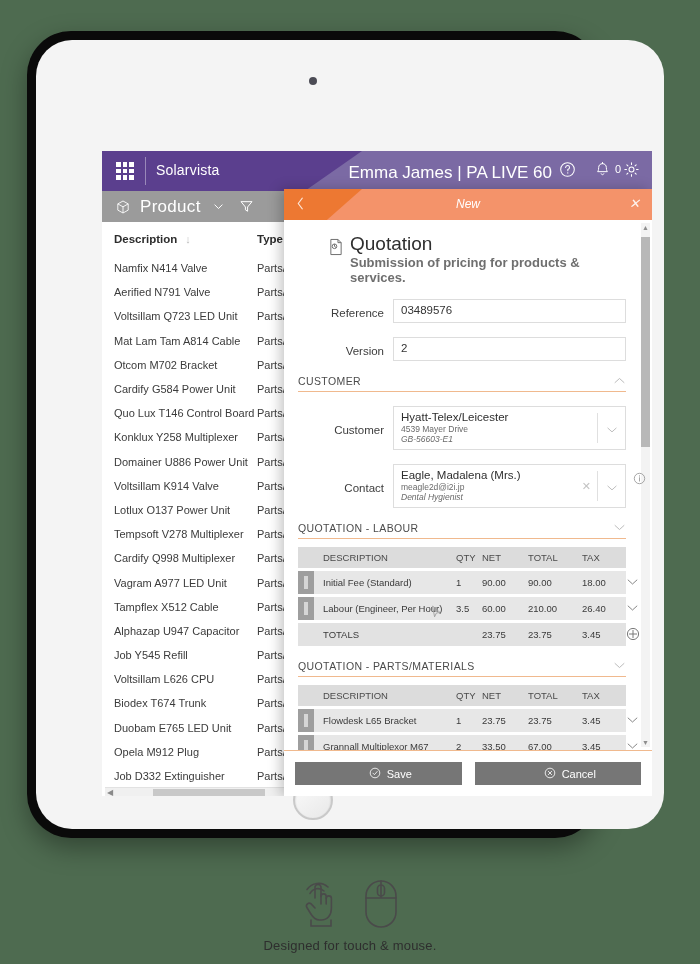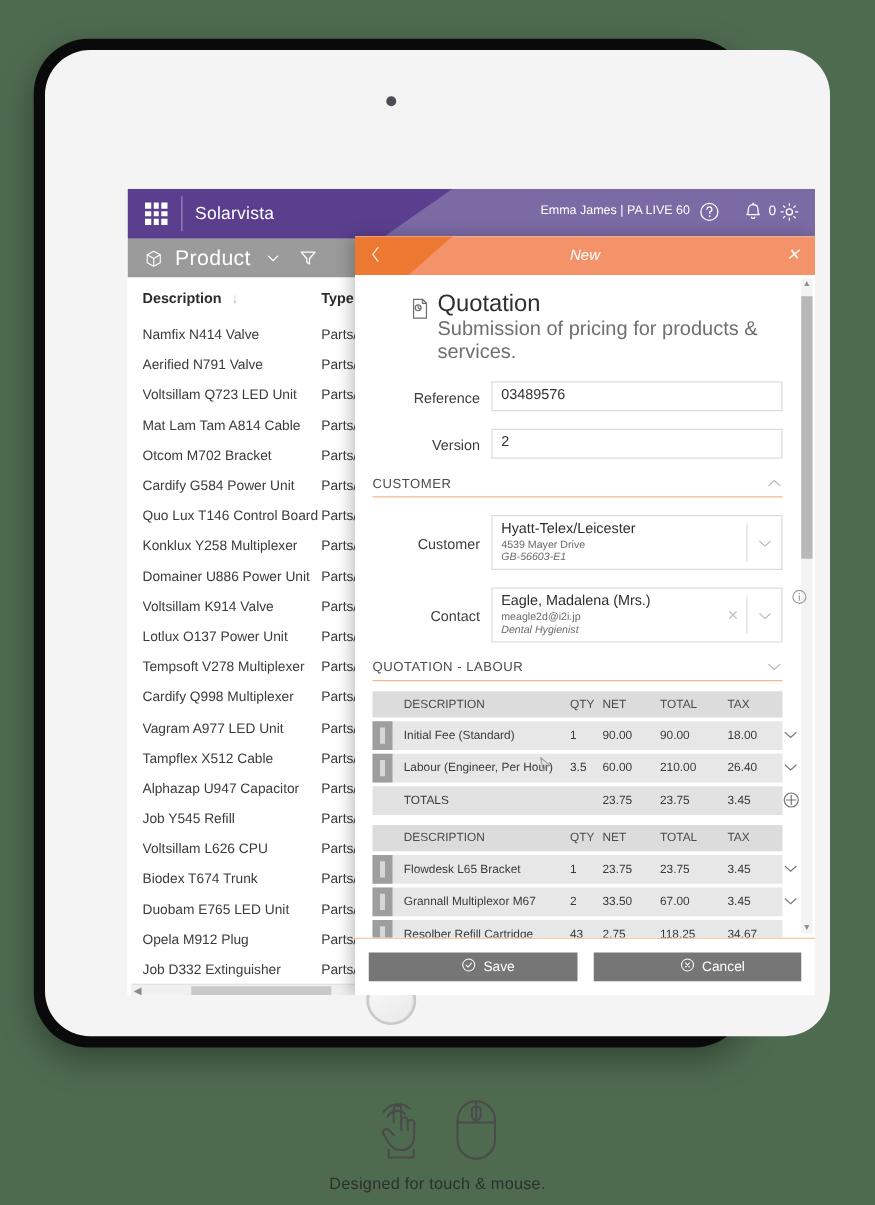--- a/index.html
+++ b/index.html
@@ -83,21 +83,21 @@
     background: rgba(255,255,255,.38);
     z-index: 3;
   }
   #brand-name {
     position: absolute; left: 54px; top: 11px;
     color: #fff; font-size: 14px; letter-spacing: .2px;
     z-index: 3;
   }
   #user-info {
     position: absolute; right: 100px; top: 12px;
-    color: #fff; font-size: 10px; z-index: 3;
+    color: #fff; font-size: 17px; z-index: 3;
     white-space: nowrap;
     margin-left: 44px;
   }
   .hdr-icon {
     position: absolute; top: 10px; z-index: 3;
     color: #fff;
   }
   #help-icon { right: 76px; }
   #bell-icon { right: 42px; }
   #gear-icon { right: 12px; }
@@ -227,21 +227,21 @@
     position: absolute; left: 0; width: 9px;
     text-align: center; font-size: 7px; color: #8e8e8e; line-height: 9px;
   }
   #sb-arrow-up { top: 0; }
   #sb-arrow-down { bottom: 0; }
 
   
   #doc-heading { display: flex; align-items: flex-start; padding-left: 30px; }
   #doc-icon { margin-right: 6px; margin-top: 4px; color: #6e6e6e; }
   #doc-title { font-size: 19px; font-weight: 300; color: #2f2f2f; line-height: 1.05; }
-  #doc-subtitle { font-size: 16px; color: #6f6f6f; margin-top: 1px; }
+  #doc-subtitle { font-size: 13px; color: #6f6f6f; margin-top: 1px; font-weight: bold; }
 
   
   .form-row { display: flex; align-items: center; margin-top: 14px; }
   .form-label {
     width: 95px; text-align: right; padding-right: 9px;
     font-size: 11.5px; color: #3d3d3d; padding-top: 5px;
     flex: 0 0 95px;
   }
   .form-field {
     flex: 1 1 auto;
@@ -686,20 +686,28 @@
               <div class="qc-tax">3.45</div>
               <div class="qc-action">
                 <svg width="14" height="14" viewBox="0 0 16 16" fill="none" stroke="currentColor" stroke-width="1.1">
                   <circle cx="8" cy="8" r="6.4"></circle>
                   <path d="M8 3.8v8.4M3.8 8h8.4" stroke-linecap="round"></path>
                 </svg>
               </div>
             </div>
           </div>
 
+        <div class="section-header">
+          <span class="section-header-title">QUOTATION - PARTS/MATERIALS</span>
+          <span class="section-header-chevron">
+            <svg width="13" height="9" viewBox="0 0 16 10" fill="none" stroke="currentColor" stroke-width="1.1">
+              <path d="M2.5 2.5L8 7.5l5.5-5" stroke-linecap="round"></path>
+            </svg>
+          </span>
+        </div>
         <div class="qtable" id="parts-table">
             <div class="qtr header-row">
               <div class="qc-handle blank"></div>
               <div class="qc-desc">DESCRIPTION</div>
               <div class="qc-qty">QTY</div>
               <div class="qc-net">NET</div>
               <div class="qc-total">TOTAL</div>
               <div class="qc-tax">TAX</div>
               <div class="qc-action blank"></div>
             </div>

